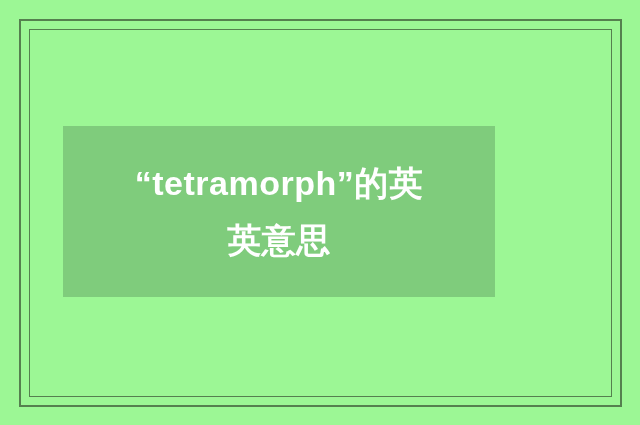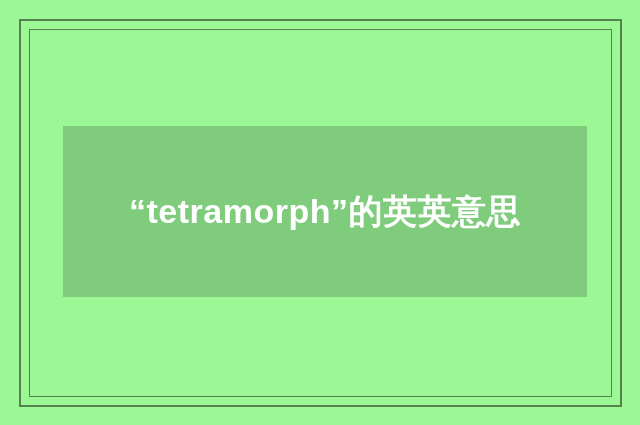--- a/index.html
+++ b/index.html
@@ -45,21 +45,21 @@
     border: 1px solid #55804f;
     box-sizing: border-box;
     pointer-events: none;
   }
 
   
   .banner-card {
     position: absolute;
     left: 63px;
     top: 126px;
-    width: 524px;
+    width: 432px;
     height: 171px;
     background: #7fcc7c;
     box-sizing: border-box;
     display: flex;
     align-items: center;
     justify-content: center;
   }
 
   .banner-title {
     margin: 0;

